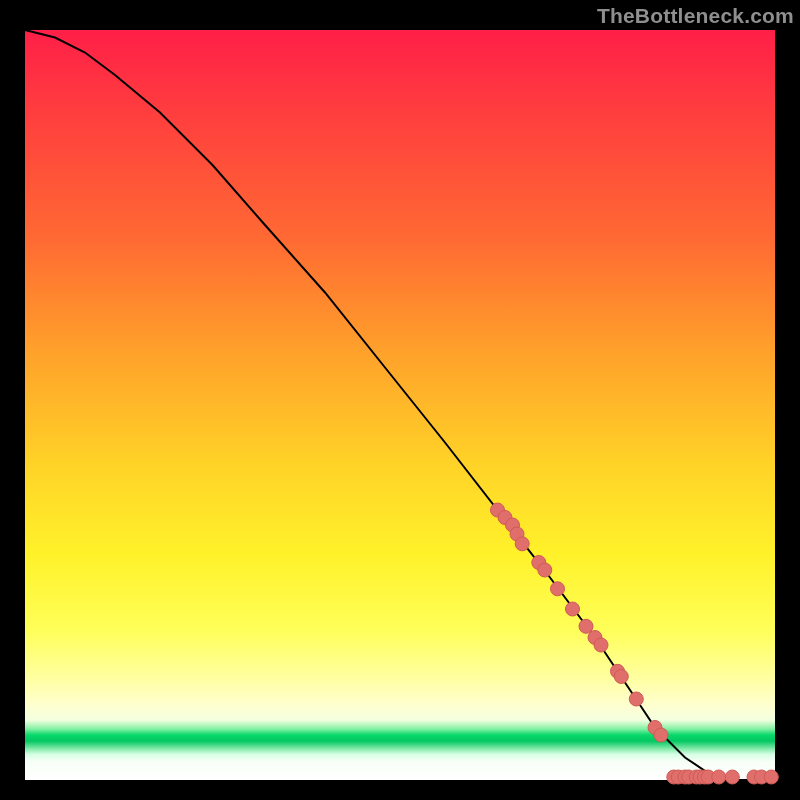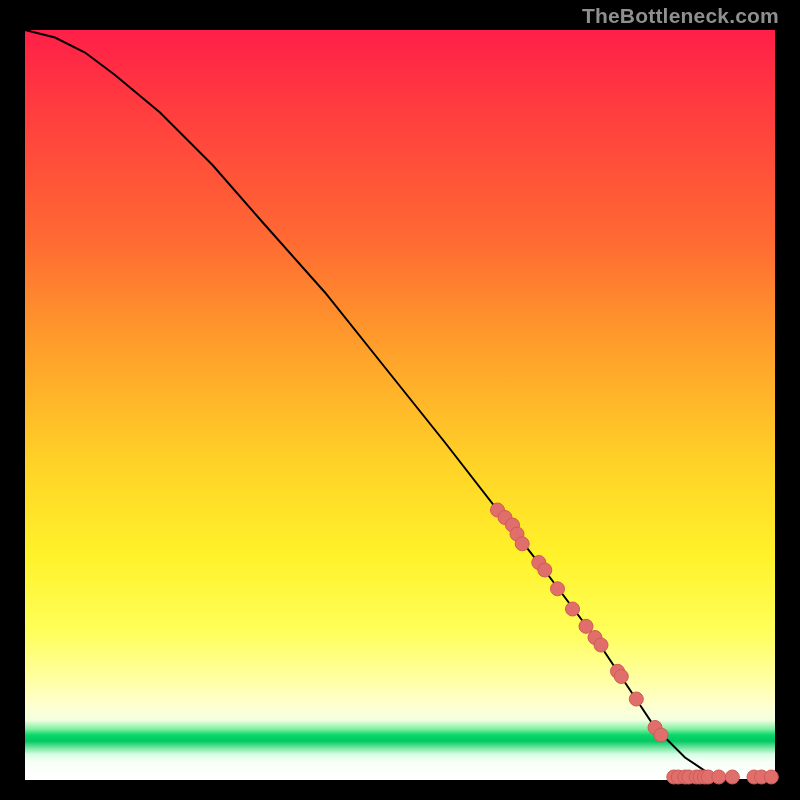--- a/index.html
+++ b/index.html
@@ -13,21 +13,21 @@
   }
   .frame {
     position: relative;
     width: 800px;
     height: 800px;
     background: #000;
   }
   .attribution {
     position: absolute;
     top: 4px;
-    right: 21px;
+    right: 6px;
     font-size: 21px;
     font-weight: 600;
     color: #8f8f8f;
     letter-spacing: 0.2px;
   }
   .plot-area {
     position: absolute;
     left: 25px;
     top: 30px;
     width: 750px;

